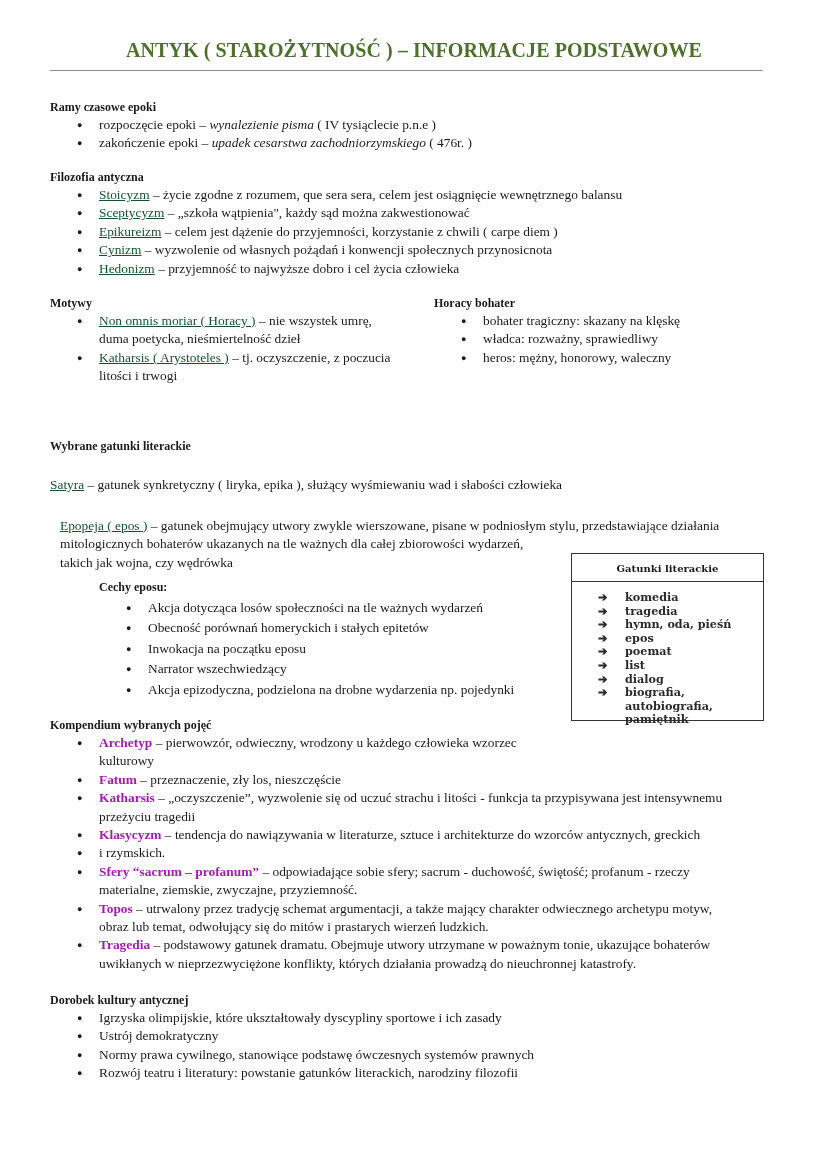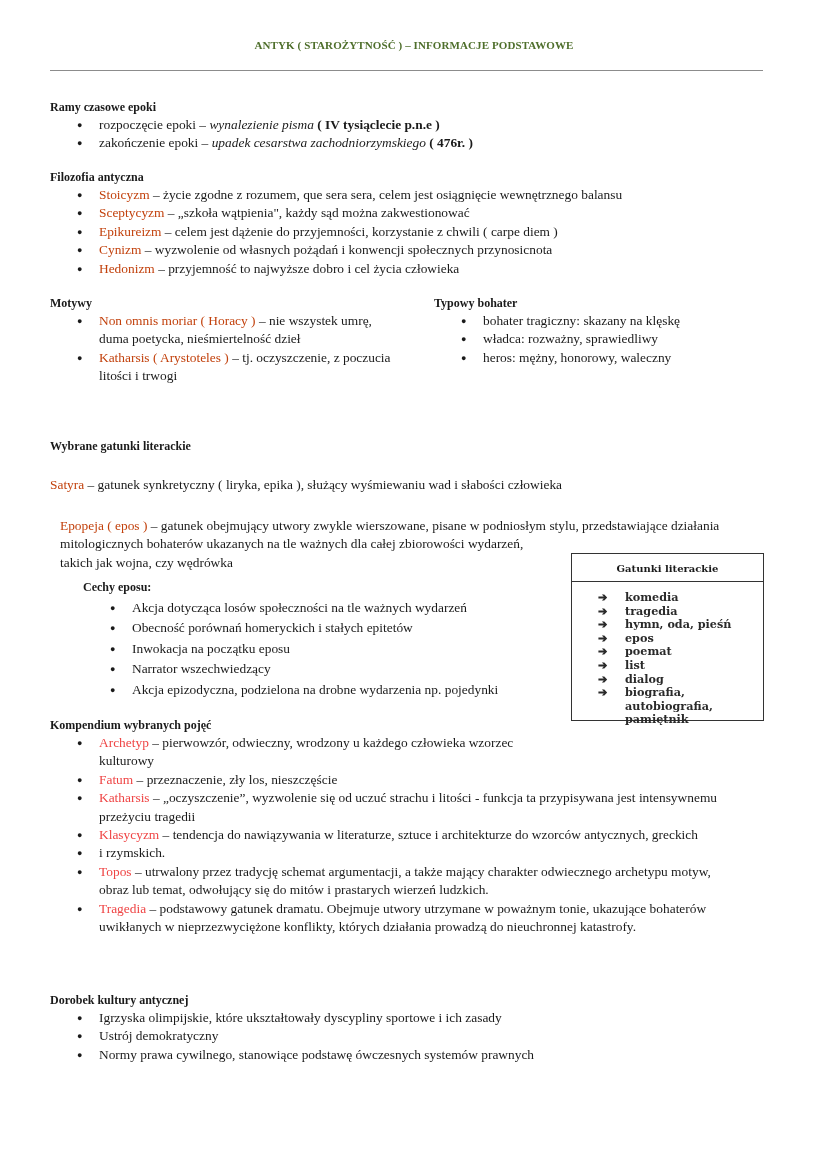--- a/index.html
+++ b/index.html
@@ -3,40 +3,40 @@
 <meta charset="utf-8">
 <style>
   html, body { margin: 0; padding: 0; background: #ffffff; }
   body {
     width: 828px; height: 1169px; position: relative; overflow: hidden;
     font-family: "Liberation Serif", "DejaVu Serif", serif;
     color: #1a1a1a; font-size: 13.4px;
   }
   .title {
     position: absolute; left: 0; width: 828px; top: 39px;
-    text-align: center; font-weight: bold; font-size: 11px;
+    text-align: center; font-weight: bold; font-size: 20px;
     color: #4f6f2c; letter-spacing: 0.1px;
   }
   .rule {
     position: absolute; left: 50px; width: 713px; top: 70px;
     height: 1px; background: #8c8c8c;
   }
   .abs { position: absolute; }
   .h { font-weight: bold; font-size: 12px; line-height: 18px; }
   ul.b { list-style: none; margin: 0; padding: 0; }
   ul.b li {
     position: relative; padding-left: 49px; line-height: 18.4px;
   }
   ul.b li::before {
     content: "\25CF"; position: absolute; left: 27px; top: 0;
     font-size: 9px; color: #1a1a1a;
   }
-  .lg { color: #c2410c; }
-  .dg { color: #ef4444; font-weight: normal; }
-  .bold { font-weight: bold; }
+  .lg { color: #14532d; text-decoration: underline; }
+  .dg { color: #a21caf; font-weight: bold; }
+  .bold { font-weight: normal; }
   .it { font-style: italic; }
   p.para { margin: 0; line-height: 18.4px; }
   .box {
     position: absolute; left: 571px; top: 553px; width: 191px; height: 166px;
     border: 1.4px solid #333;
     font-family: "DejaVu Serif", serif;
   }
   .box-head {
     height: 27px; border-bottom: 1.4px solid #333;
     text-align: center; font-weight: bold; font-size: 10px; line-height: 29px;
@@ -75,39 +75,39 @@
 
 <div class="abs" style="left:50px; top:294px; width:345px;">
   <div class="h">Motywy</div>
   <ul class="b">
     <li><span class="lg">Non omnis moriar ( Horacy )</span><span> – nie wszystek umrę, duma poetycka, nieśmiertelność dzieł</span></li>
     <li><span class="lg">Katharsis ( Arystoteles )</span><span> – tj. oczyszczenie, z poczucia litości i trwogi</span></li>
   </ul>
 </div>
 
 <div class="abs" style="left:434px; top:294px; width:340px;">
-  <div class="h">Typowy bohater</div>
+  <div class="h">Horacy bohater</div>
   <ul class="b">
     <li>bohater tragiczny: skazany na klęskę</li>
     <li>władca: rozważny, sprawiedliwy</li>
     <li>heros: mężny, honorowy, waleczny</li>
   </ul>
 </div>
 
 <div class="abs h" style="left:50px; top:437px;">Wybrane gatunki literackie</div>
 
 <p class="para abs" style="left:50px; top:476px; width:730px;"><span class="lg">Satyra</span><span> – gatunek synkretyczny ( liryka, epika ), służący wyśmiewaniu wad i słabości człowieka</span></p>
 
 <div class="abs" style="left:60px; top:507px; width:740px;margin-top:10px;">
   <p class="para"><span class="lg">Epopeja ( epos )</span><span> – gatunek obejmujący utwory zwykle wierszowane, pisane w podniosłym stylu, przedstawiające działania</span></p>
   <p class="para">mitologicznych bohaterów ukazanych na tle ważnych dla całej zbiorowości wydarzeń,</p>
   <p class="para">takich jak wojna, czy wędrówka</p>
 </div>
 
-<div class="abs" style="left:83px; top:578px; width:460px;">
+<div class="abs" style="left:99px; top:578px; width:460px;">
   <div class="h" style="margin-bottom:2px;">Cechy eposu:</div>
   <ul class="b">
     <li style="line-height:20.4px;">Akcja dotycząca losów społeczności na tle ważnych wydarzeń</li>
     <li style="line-height:20.4px;">Obecność porównań homeryckich i stałych epitetów</li>
     <li style="line-height:20.4px;">Inwokacja na początku eposu</li>
     <li style="line-height:20.4px;">Narrator wszechwiedzący</li>
     <li style="line-height:20.4px;">Akcja epizodyczna, podzielona na drobne wydarzenia np. pojedynki</li>
   </ul>
 </div>
 
@@ -127,25 +127,27 @@
 </div>
 
 <div class="abs" style="left:50px; top:716px; width:730px;">
   <div class="h">Kompendium wybranych pojęć</div>
   <ul class="b">
     <li><span class="dg">Archetyp</span><span> – pierwowzór, odwieczny, wrodzony u każdego człowieka wzorzec</span><br><span>kulturowy</span></li>
     <li><span class="dg">Fatum</span><span> – przeznaczenie, zły los, nieszczęście</span></li>
     <li><span class="dg">Katharsis</span><span> – „oczyszczenie”, wyzwolenie się od uczuć strachu i litości - funkcja ta  przypisywana jest  intensywnemu</span><br><span>przeżyciu tragedii</span></li>
     <li><span class="dg">Klasycyzm</span><span> – tendencja do nawiązywania w literaturze, sztuce i architekturze do wzorców antycznych, greckich</span></li>
     <li><span>i rzymskich.</span></li>
+    <li><span class="dg">Sfery “sacrum – profanum”</span><span> – odpowiadające sobie sfery; sacrum - duchowość, świętość; profanum - rzeczy</span><br><span>materialne, ziemskie, zwyczajne, przyziemność.</span></li>
     <li><span class="dg">Topos</span><span> – utrwalony przez tradycję schemat argumentacji, a także mający charakter odwiecznego archetypu motyw,</span><br><span>obraz lub temat, odwołujący się do mitów i prastarych wierzeń ludzkich.</span></li>
     <li><span class="dg">Tragedia</span><span> – podstawowy gatunek dramatu. Obejmuje utwory utrzymane w poważnym tonie, ukazujące bohaterów</span><br><span>uwikłanych w nieprzezwyciężone konflikty, których działania prowadzą do nieuchronnej katastrofy.</span></li>
   </ul>
 </div>
 
 <div class="abs" style="left:50px; top:991px; width:720px;">
   <div class="h">Dorobek kultury antycznej</div>
   <ul class="b">
     <li>Igrzyska olimpijskie, które ukształtowały dyscypliny sportowe i ich zasady</li>
     <li>Ustrój demokratyczny</li>
     <li>Normy prawa cywilnego, stanowiące podstawę ówczesnych systemów prawnych</li>
+    <li>Rozwój teatru i literatury: powstanie gatunków literackich, narodziny filozofii</li>
   </ul>
 </div>
 
 </body></html>

